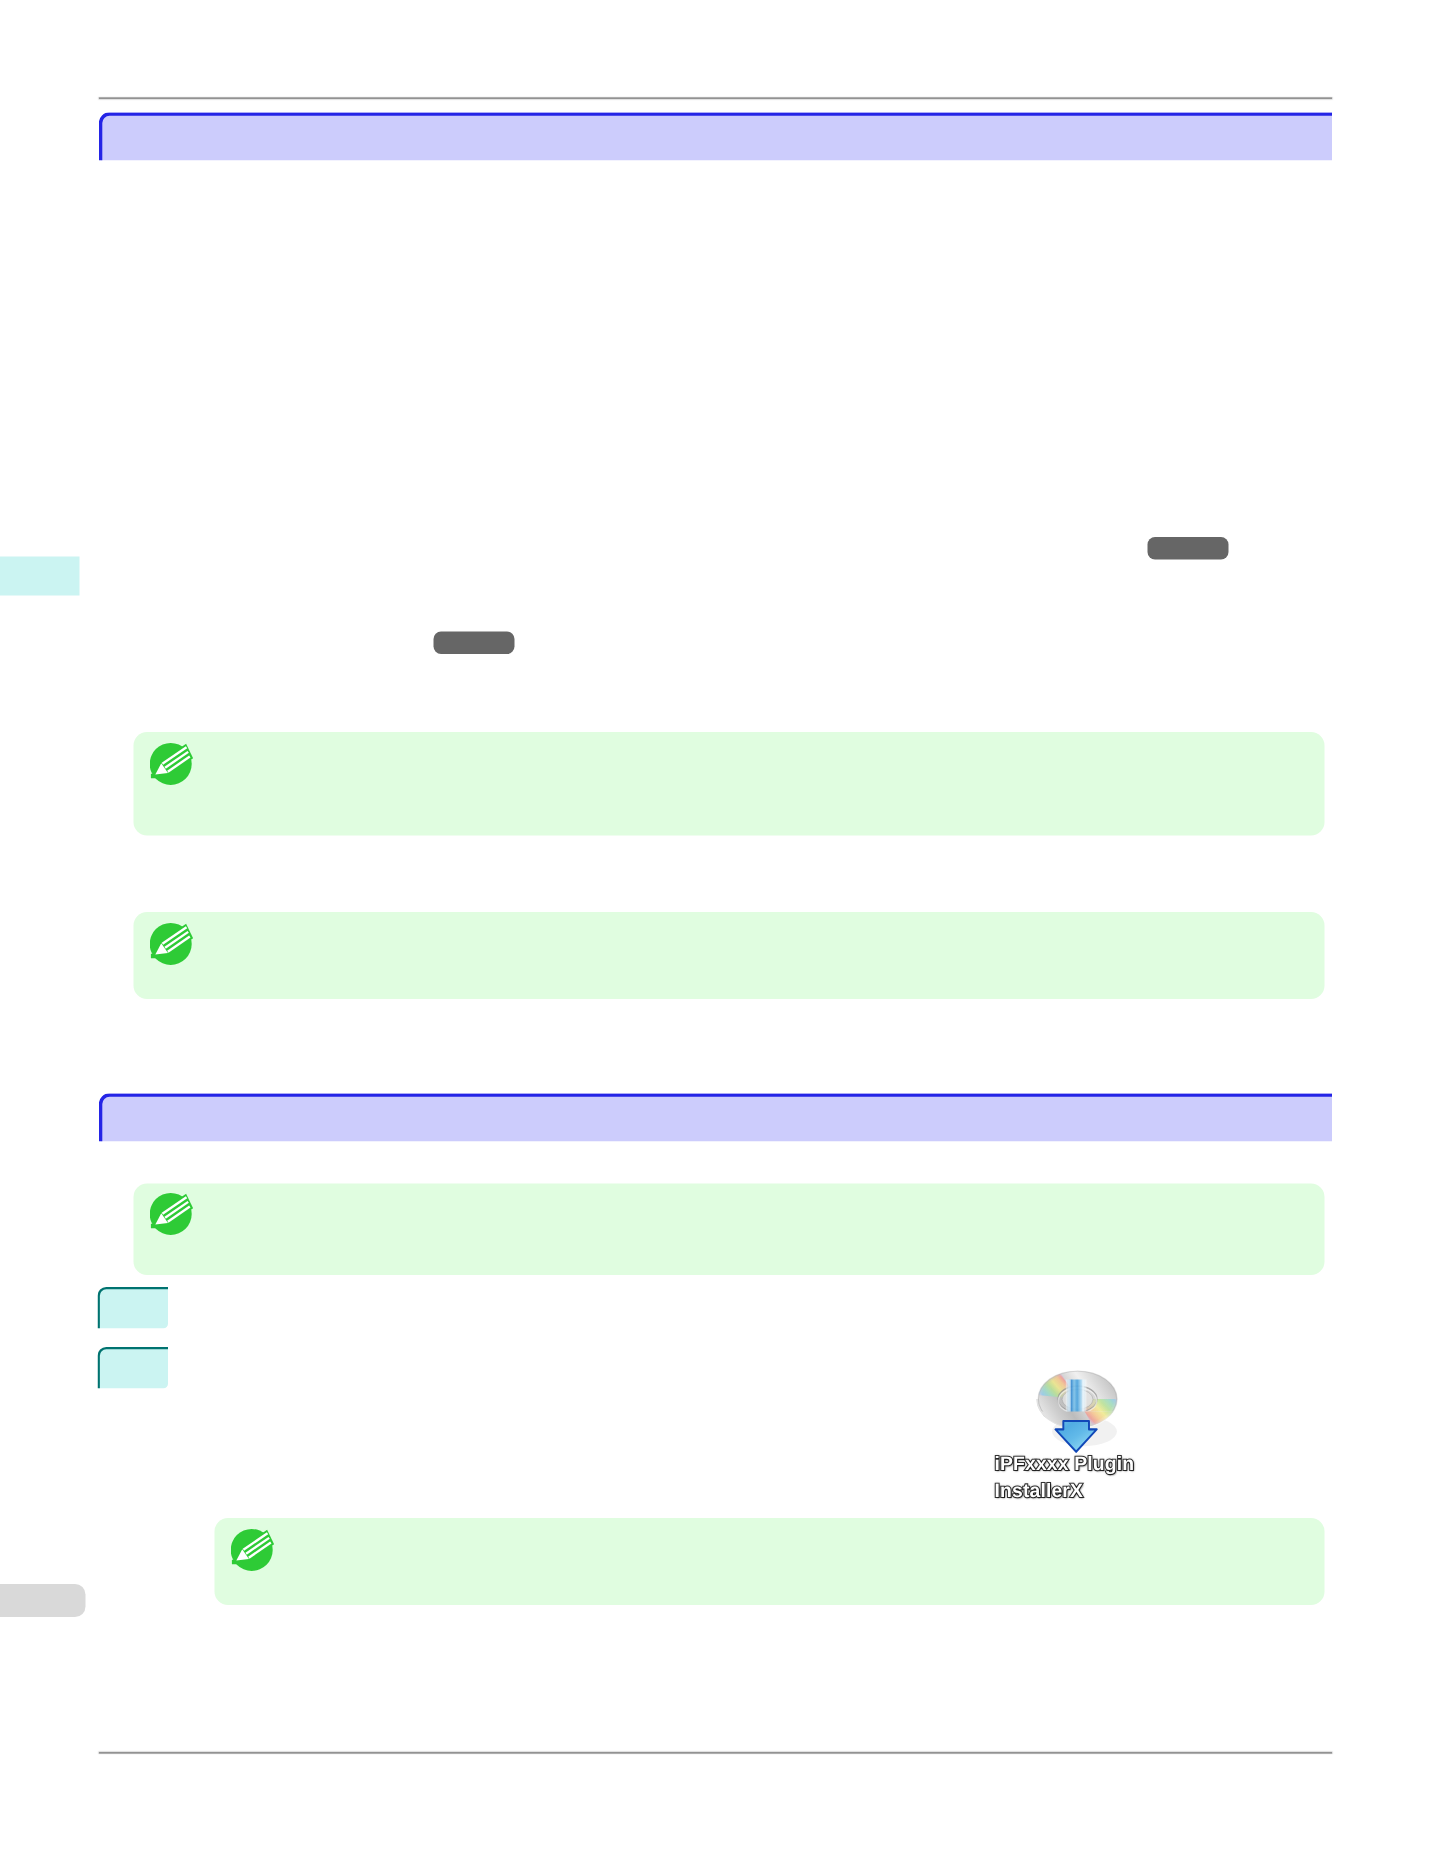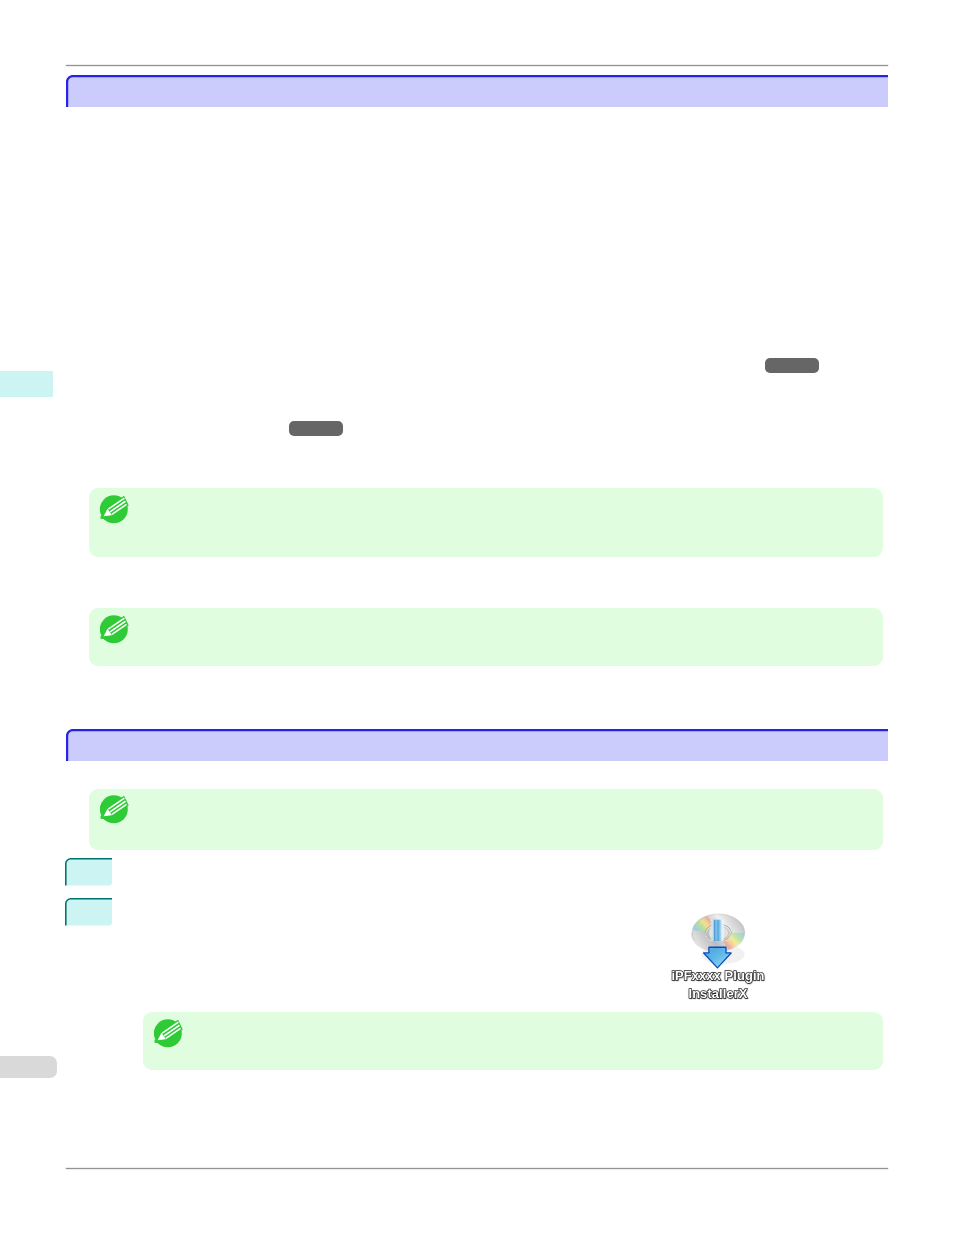--- a/index.html
+++ b/index.html
@@ -180,21 +180,21 @@
       <path d="M22.6 8 L24.1 8 L24.1 33.8 L22.6 33.8 Z" fill="#ffffff" opacity="0.45"></path>
       <path d="M31.4 8 L32.6 8 L32.6 33.8 L31.4 33.8 Z" fill="#ffffff" opacity="0.35"></path>
       <g clip-path="url(#lowerhalf)">
         <ellipse cx="28.5" cy="20" rx="26" ry="17.6" fill="url(#discbody)"></ellipse>
         <g opacity="0.95" mask="url(#annmask)">
             <path d="M28.5 20 L54.5 20.0 A26 17.6 0 0 1 38.24 36.32 Z" fill="url(#rb2)"></path>
           </g>
       </g>
       <path d="M19.3 33.5 L35.9 33.5 L35.9 38.7 L40.9 38.7 L27.6 52.5 L14.2 38.7 L19.3 38.7 Z" fill="url(#headg)" stroke="#1148b8" stroke-width="1.25" stroke-linejoin="round"></path>
     </svg>
-    <div style="position:absolute;left:0;top:56px;width:110px;text-align:center;font-size:12.9px;font-weight:bold;color:#ffffff;line-height:1.42;letter-spacing:0.1px;paint-order:stroke fill;-webkit-text-stroke:1.4px #3a3a3a;text-shadow:0 0 1.6px rgba(20,20,20,0.85), 0.7px 0.7px 1.4px rgba(0,0,0,0.6);opacity:0.999;">
+    <div style="position:absolute;left:0;top:56px;width:110px;text-align:left;font-size:12.9px;font-weight:bold;color:#ffffff;line-height:1.42;letter-spacing:0.1px;paint-order:stroke fill;-webkit-text-stroke:1.4px #3a3a3a;text-shadow:0 0 1.6px rgba(20,20,20,0.85), 0.7px 0.7px 1.4px rgba(0,0,0,0.6);opacity:0.999;">
       <div>iPFxxxx Plugin</div>
       <div>InstallerX</div>
     </div>
   </div>
 
   <div class="abs" style="left:143px;top:1011.5px;width:740px;height:58.5px;background:#e0fde0;border-radius:9px;"></div>
   <svg class="abs" style="left:154px;top:1019px;" width="29" height="29" viewBox="0 0 29 29">
     <path d="M0.6 20.8 L4.3 20.8 L4.3 23.9 L0.6 23.9 Z" fill="#2ecb36"></path>
     <circle cx="13.8" cy="14.3" r="14.0" fill="#2ecb36"></circle>
     <g transform="translate(3.55,21.25) rotate(-34.4)">

